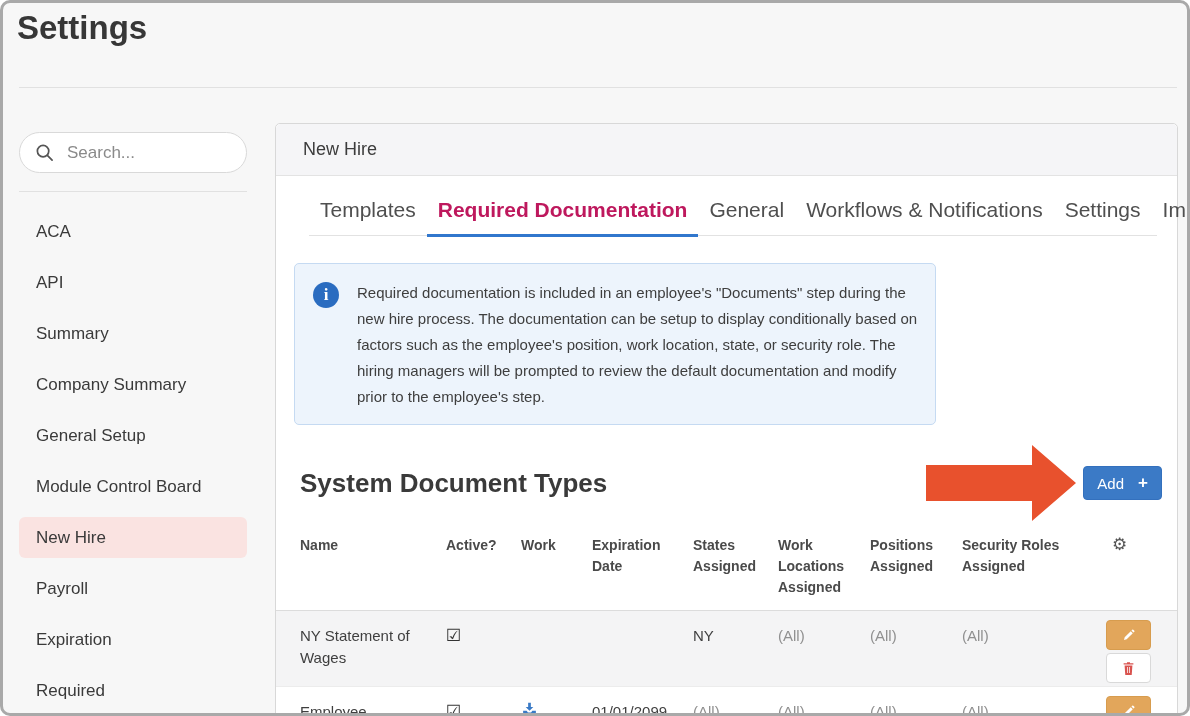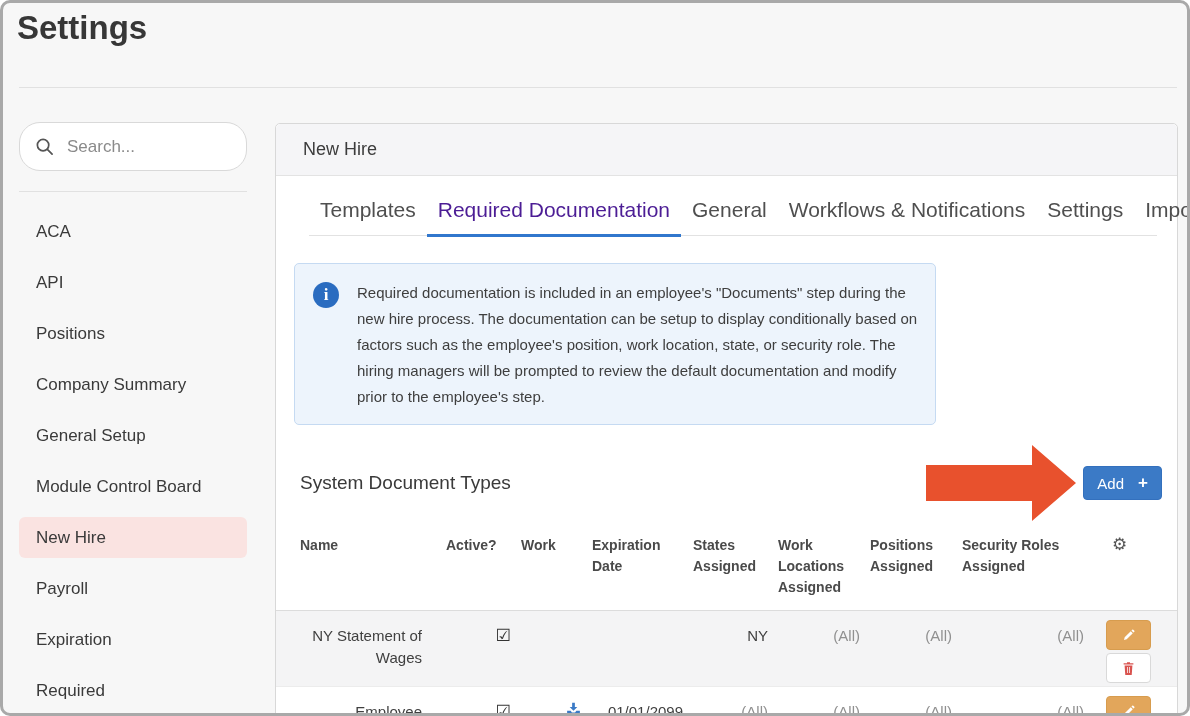--- a/index.html
+++ b/index.html
@@ -3,63 +3,63 @@
 <meta charset="utf-8">
 <style>
   html,body{margin:0;padding:0;background:#fff;width:1190px;height:716px;
     font-family:"Liberation Sans","DejaVu Sans",sans-serif;}
   .frame{position:absolute;left:0;top:0;width:1184px;height:710px;border:3px solid #a9a9a9;
     border-radius:10px;background:#f7f7f7;overflow:hidden;}
   
   .page-title{position:absolute;left:14px;top:6px;font-size:33px;font-weight:600;color:#373737;margin:0;}
   .top-divider{position:absolute;left:16px;top:84px;width:1158px;height:1px;background:#e1e1e1;}
   
-  .search-box{position:absolute;left:16px;top:119px;width:228px;height:49px;background:#fff;
+  .search-box{position:absolute;left:16px;top:129px;width:228px;height:41px;background:#fff;
     border:1px solid #d9d9d9;border-radius:21px;display:flex;align-items:center;box-sizing:border-box;padding-left:15px;}
   .search-box svg{flex:0 0 auto;}
   .search-box input{border:none;outline:none;background:transparent;margin-left:11px;width:150px;
     font-size:17px;color:#555;font-family:inherit;}
   .search-box input::placeholder{color:#8a8a8a;}
   .sidebar-divider{position:absolute;left:16px;top:188px;width:228px;height:1px;background:#e1e1e1;}
   .side-nav{position:absolute;left:16px;top:208px;width:228px;}
   .side-item{height:41px;margin-bottom:10px;display:flex;align-items:center;padding-left:17px;
     font-size:17px;color:#3a3a3a;border-radius:6px;cursor:pointer;box-sizing:border-box;}
   .side-item.active{background:#fae3e1;}
   
   .card{position:absolute;left:272px;top:120px;width:903px;height:600px;background:#fff;
     border:1px solid #d8d8d8;border-radius:5px 5px 0 0;box-sizing:border-box;}
   .card-header{height:51px;background:#f5f5f7;border-bottom:1px solid #e3e3e3;display:flex;
     align-items:center;padding-left:27px;font-size:18px;color:#3c3c3c;border-radius:5px 5px 0 0;}
   .tabs{display:flex;margin:22px 20px 0 33px;border-bottom:1px solid #e2e2e2;}
   .tab{padding:0 11px 12px 11px;font-size:21px;color:#4f4f4f;cursor:pointer;margin-bottom:-2px;
     border-bottom:3px solid transparent;white-space:nowrap;}
-  .tab.active{color:#4c1d95;font-weight:normal;border-bottom-color:#3177cd;}
+  .tab.active{color:#be185d;font-weight:bold;border-bottom-color:#3177cd;}
   
   .info-box{margin:27px 0 0 18px;width:642px;box-sizing:border-box;background:#edf4fc;
     border:1px solid #c5daf2;border-radius:5px;padding:16px 15px 14px 18px;display:flex;gap:18px;}
   .info-icon{flex:0 0 auto;width:26px;height:26px;border-radius:50%;background:#2a6cc0;color:#fff;
     display:flex;align-items:center;justify-content:center;font-family:"Liberation Serif",serif;
     font-weight:bold;font-size:17px;margin-top:2px;}
   .info-box p{margin:0;width:565px;font-size:15px;line-height:26px;color:#3e3e3e;}
   
   .section-row{margin:20px 15px 0 24px;height:76px;display:flex;align-items:center;}
-  .section-title{font-size:19px;font-weight:400;color:#3a3a3a;margin:0;flex:1 1 auto;}
+  .section-title{font-size:26px;font-weight:700;color:#3a3a3a;margin:0;flex:1 1 auto;}
   .arrow-wrap{display:flex;align-items:center;gap:7px;}
   .add-btn{height:34px;padding:0 13px;background:#3b7ac6;border:1px solid #3370bd;border-radius:4px;
     color:#fff;font-size:15px;font-family:inherit;display:flex;align-items:center;gap:14px;cursor:pointer;}
   .add-btn .plus{font-weight:bold;font-size:17px;}
   
   table{width:100%;border-collapse:collapse;table-layout:fixed;margin-top:2px;}
   th{font-size:14px;font-weight:bold;color:#4a4a4a;text-align:left;vertical-align:top;
     padding:12px 8px 12px 0;line-height:21px;border-bottom:1px solid #dcdcdc;}
   td{font-size:15px;color:#3f3f3f;vertical-align:top;padding:14px 10px 8px 0;line-height:22px;}
   th.first,td.first{padding-left:24px;}
   td.first{padding-right:24px;}
   tr.striped td{background:#f4f4f5;}
-  tbody td{border-bottom:1px solid #ececec;text-align:right;}
+  tbody td{border-bottom:1px solid #ececec;}
   .muted{color:#909090;}
   .chk{font-size:17px;color:#333;line-height:20px;}
   .gear{font-size:17px;color:#555;margin-left:18px;line-height:18px;display:inline-block;}
   .actions{display:flex;flex-direction:column;gap:3px;}
   .icon-btn{width:45px;height:30px;border-radius:4px;display:flex;align-items:center;
     justify-content:center;cursor:pointer;box-sizing:border-box;}
   .edit-btn{background:#e2a65b;border:1px solid #d79c4e;}
   .del-btn{background:#fff;border:1px solid #d9d9d9;}
   td.actions-cell{padding:9px 0 3px 12px;}
 </style>
@@ -76,21 +76,21 @@
       <circle cx="8.5" cy="8.5" r="6" fill="none" stroke="#555" stroke-width="1.8"></circle>
       <line x1="13" y1="13" x2="18" y2="18" stroke="#555" stroke-width="1.8" stroke-linecap="round"></line>
     </svg>
     <input type="text" placeholder="Search..." style="">
   </div>
   <div class="sidebar-divider"></div>
 
   <nav class="side-nav">
     <div class="side-item">ACA</div>
     <div class="side-item">API</div>
-    <div class="side-item">Positions</div>
+    <div class="side-item">Summary</div>
     <div class="side-item">Company Summary</div>
     <div class="side-item">General Setup</div>
     <div class="side-item">Module Control Board</div>
     <div class="side-item active">New Hire</div>
     <div class="side-item">Payroll</div>
     <div class="side-item">Expiration</div>
     <div class="side-item">Required</div>
   </nav>
 
   <section class="card">

